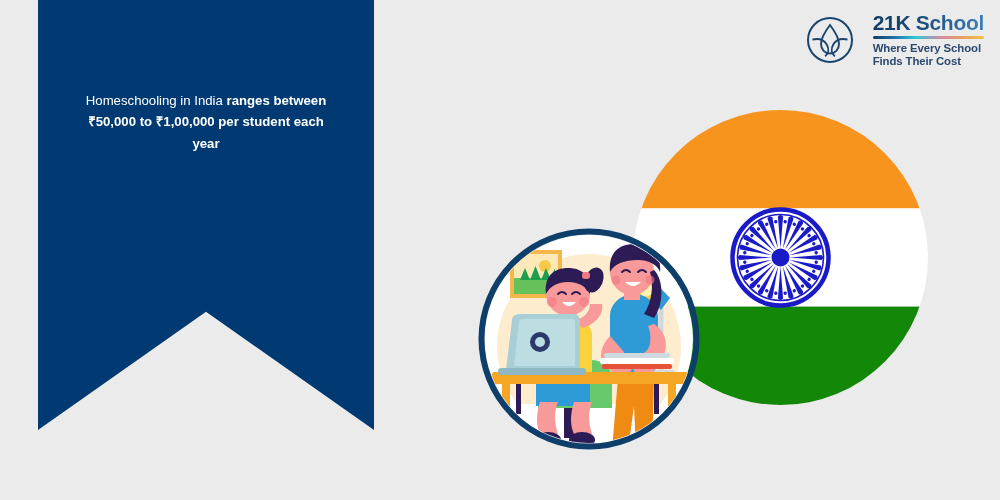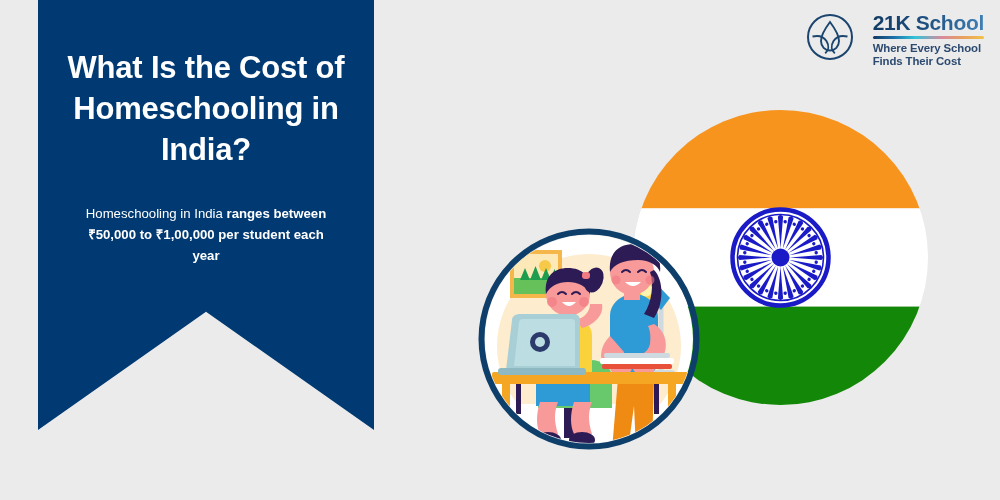--- a/index.html
+++ b/index.html
@@ -27,35 +27,35 @@
     text-align:center;
   }
   .headline {
     color:#ffffff;
     font-size:31px;
     font-weight:bold;
     line-height:1.32;
     letter-spacing:-0.2px;
   }
   .subline {
-    margin-top:32px;
+    margin-top:42px;
     color:#ffffff;
     font-size:13.2px;
     line-height:1.62;
     padding:0 10px;
   }
   .subline .reg { font-weight:normal; }
   .subline .bold { font-weight:bold; }
 
   
   .logo {
     position:absolute;
     right:16px; top:12px;
     display:flex;
-    align-items:flex-start;
+    align-items:center;
     gap:18px;
   }
   .logo-mark { width:50px; height:50px; flex:none; }
   .logo-text { display:flex; flex-direction:column; }
   .logo-name {
     font-size:21px;
     font-weight:bold;
     letter-spacing:-0.3px;
     line-height:1;
     background:linear-gradient(90deg,#123b63 0%,#1b4d7e 45%,#3f7fb5 100%);
@@ -90,21 +90,20 @@
     position:absolute;
     left:478px; top:228px;
     width:222px; height:222px;
   }
 </style>
 </head>
 <body>
 
 <div class="ribbon">
   <div class="ribbon-inner">
-    <div class="headline">What Is the Cost of Homeschooling in India?</div>
     <div class="subline">
       <span class="reg">Homeschooling in India </span><span class="bold">ranges between ₹50,000 to ₹1,00,000 per student each year</span>
     </div>
   </div>
 </div>
 
 <div class="logo">
   <span class="logo-mark">
     <svg viewBox="0 0 50 50" width="50" height="50" aria-hidden="true">
       <circle cx="25" cy="25" r="22" fill="none" stroke="#1b456f" stroke-width="2"></circle>

